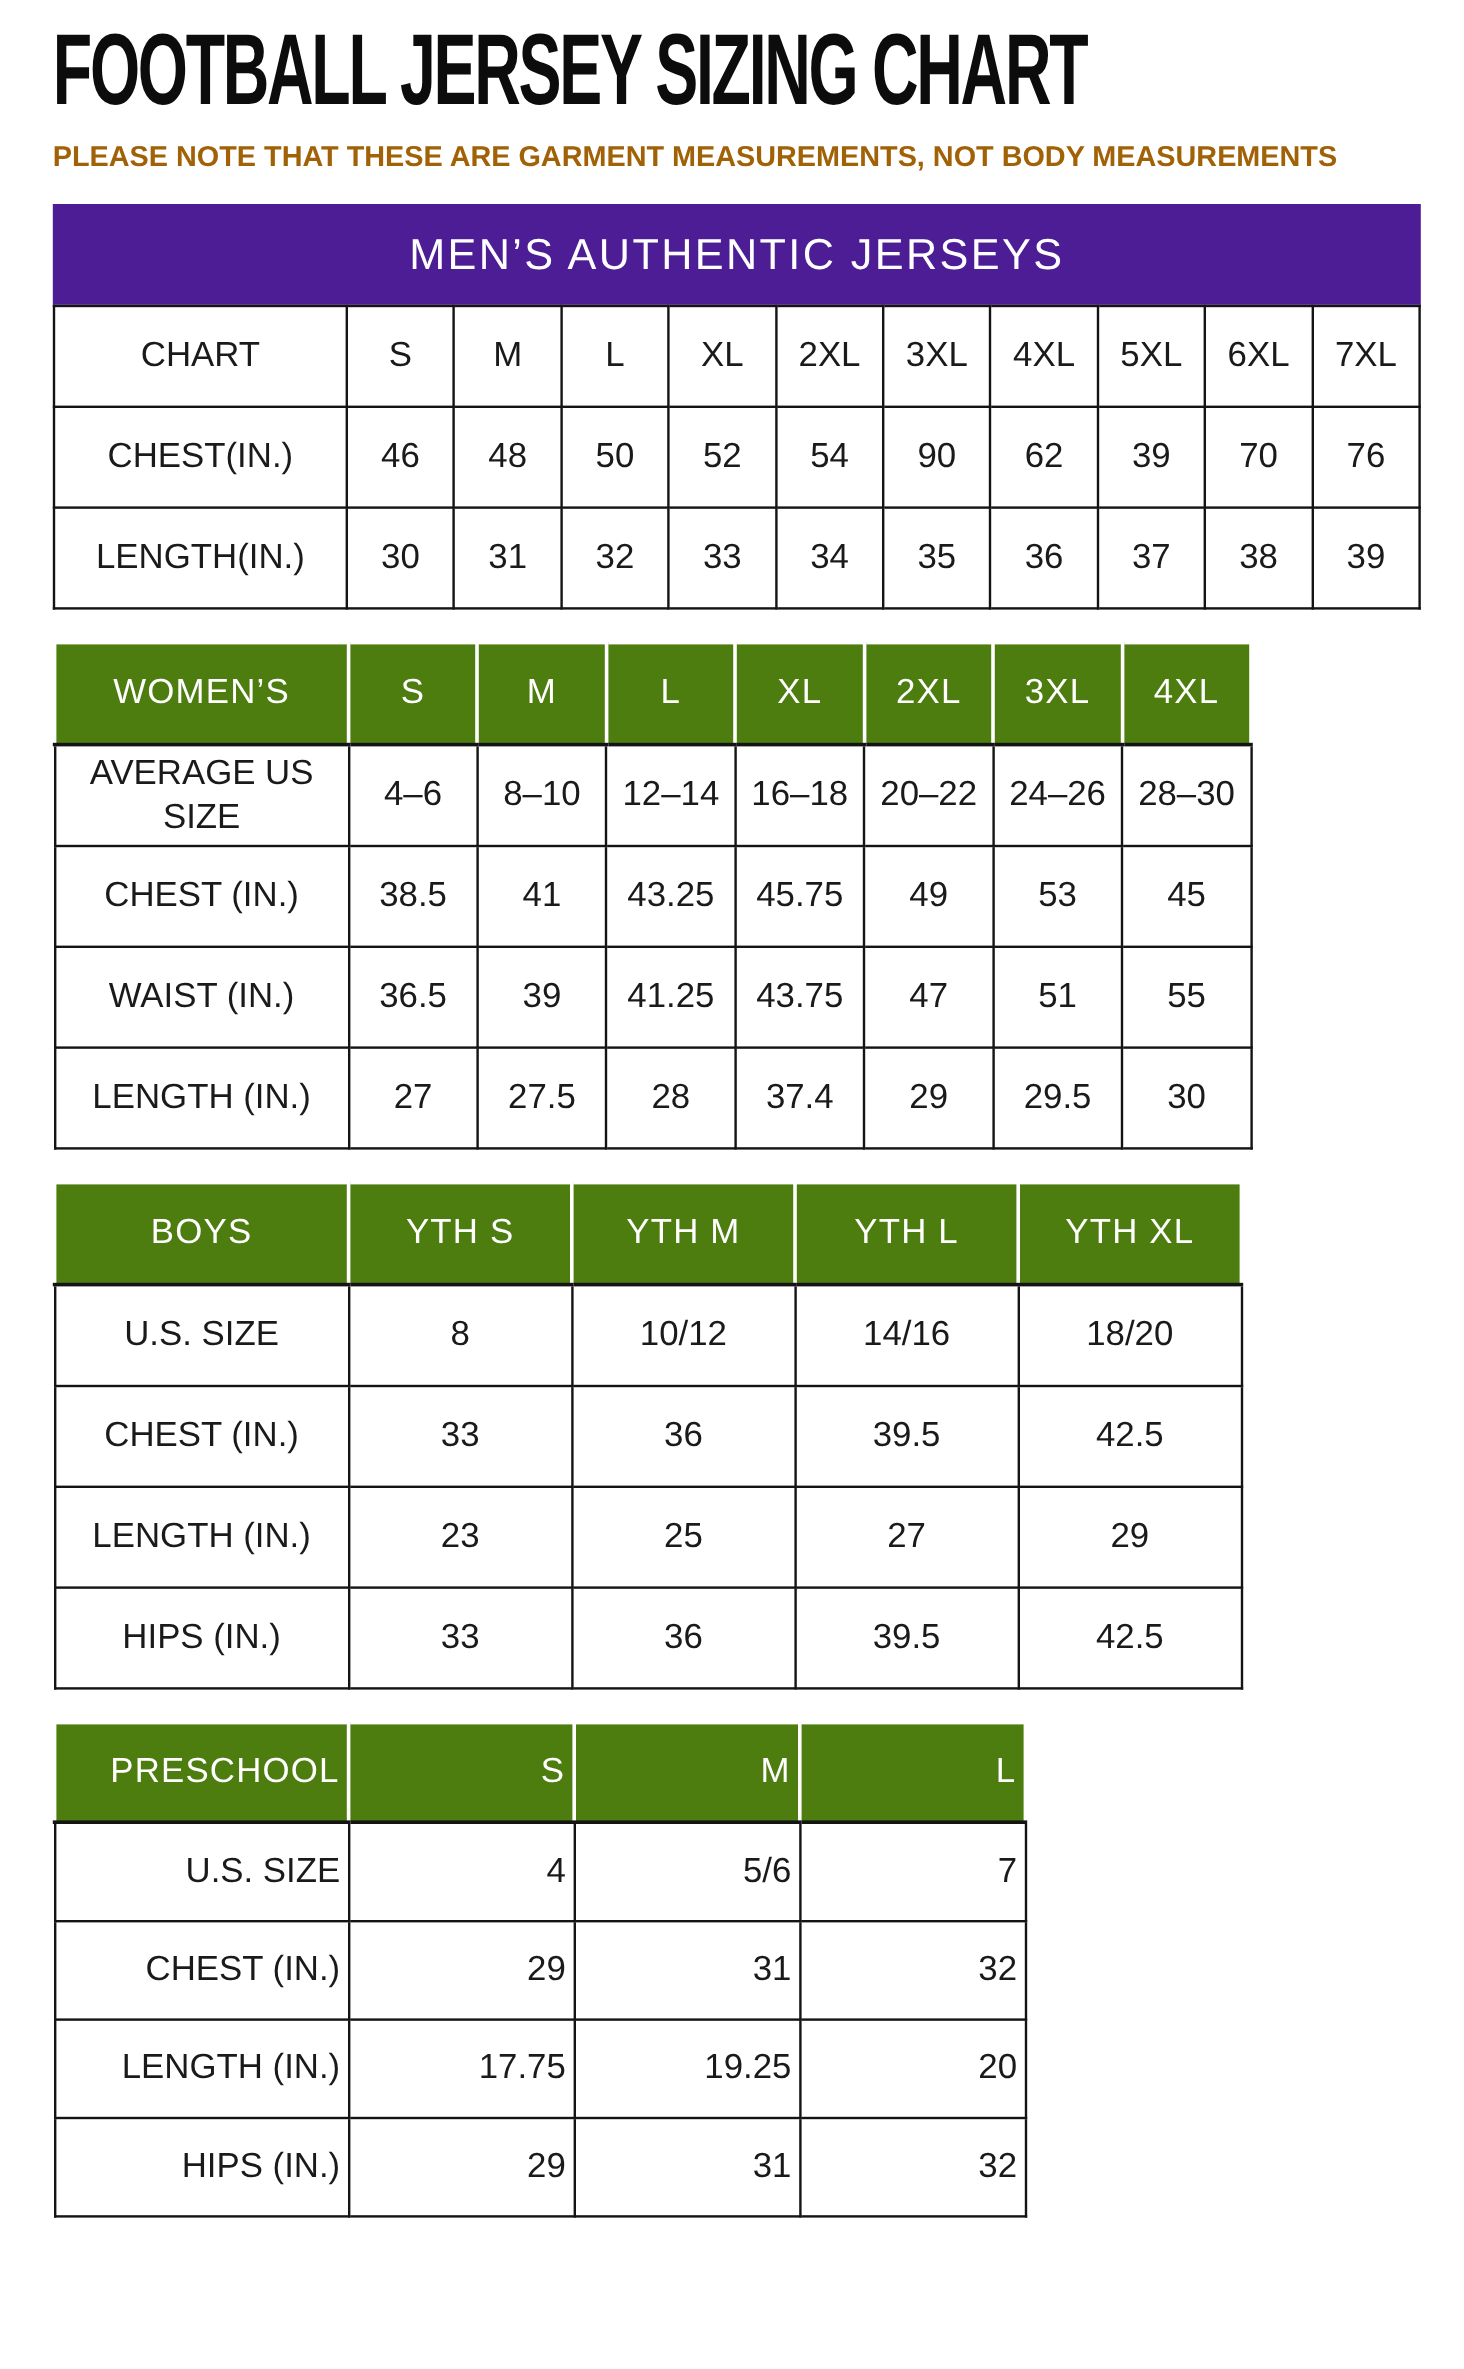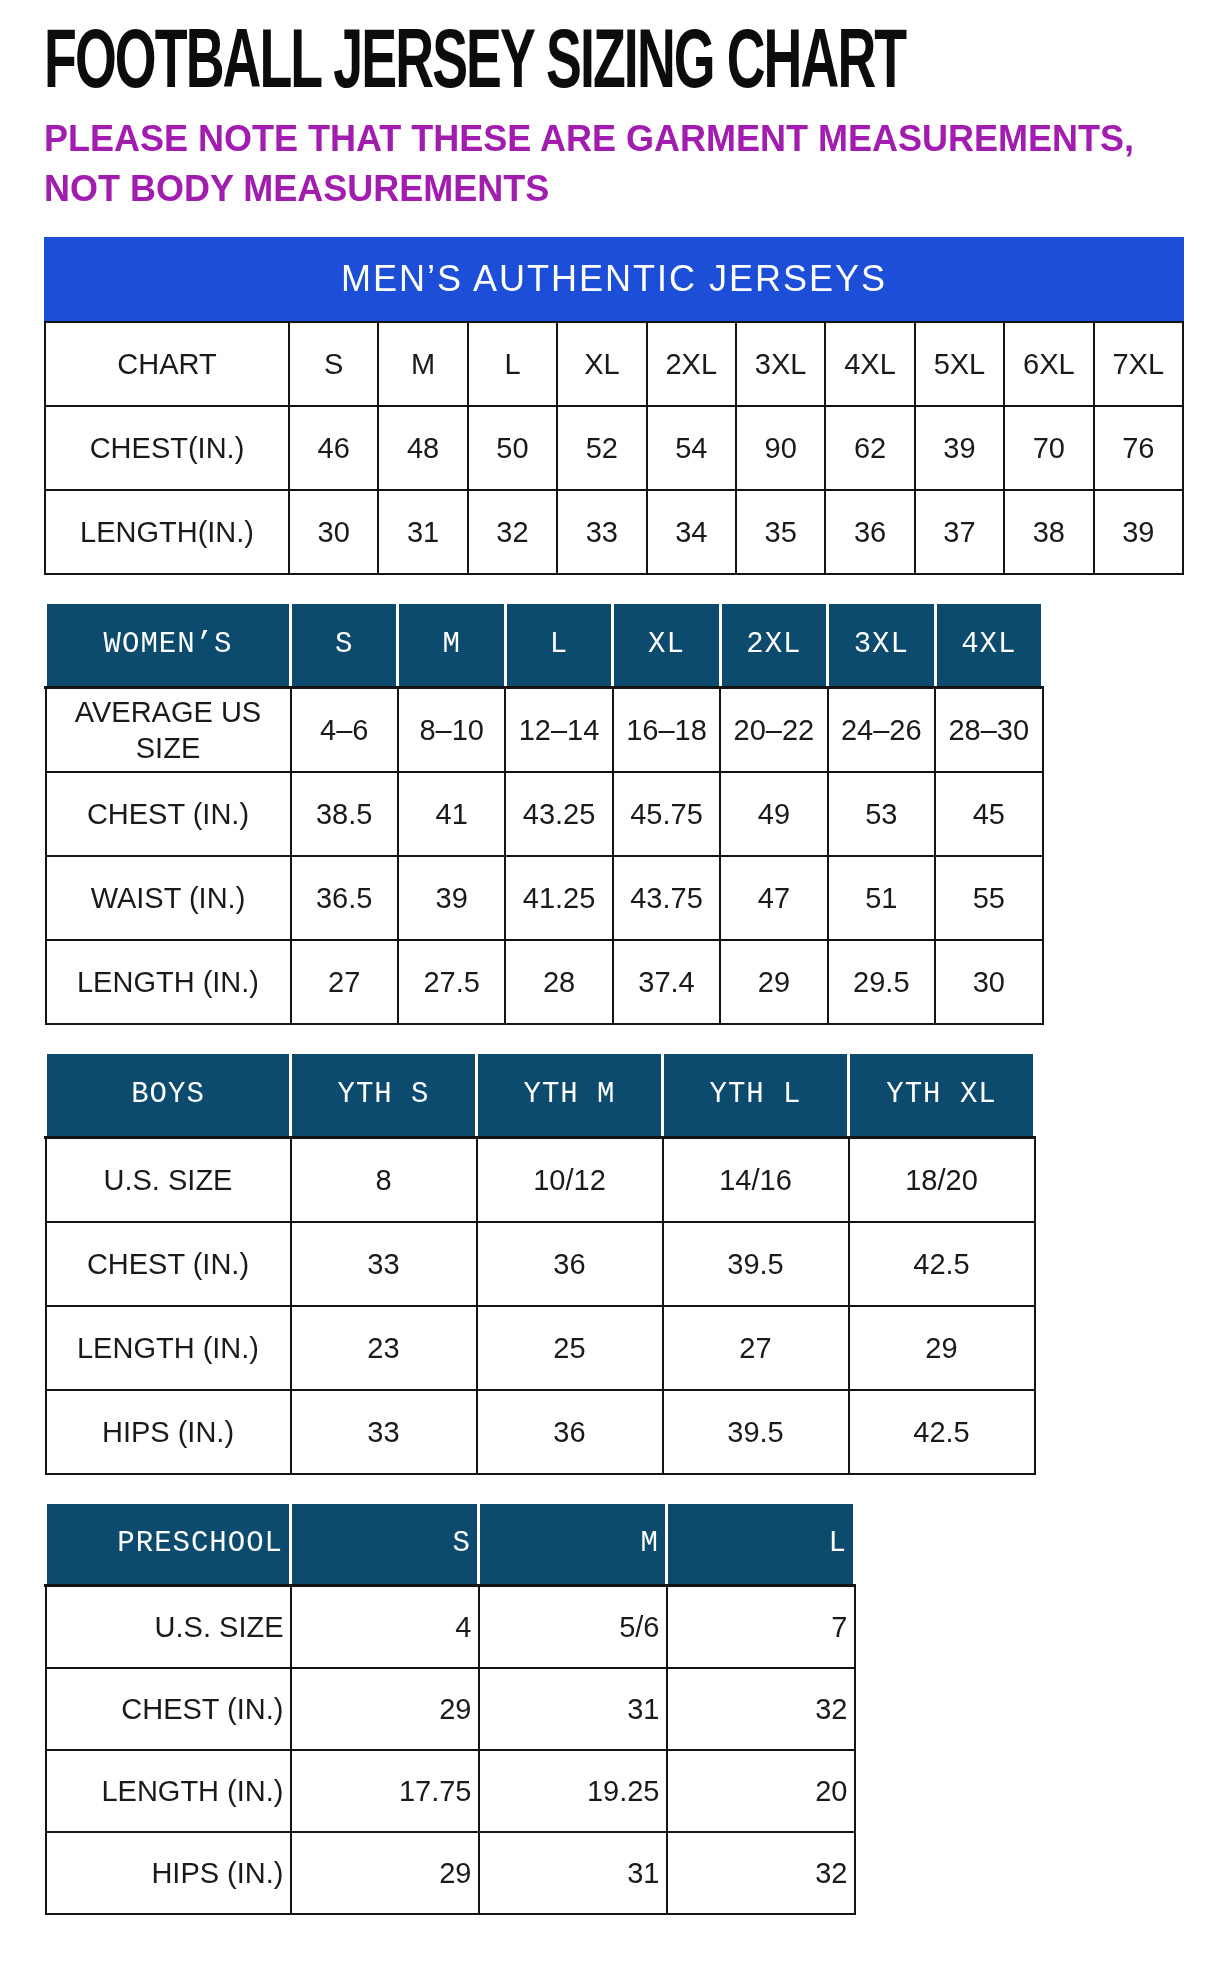--- a/index.html
+++ b/index.html
@@ -13,51 +13,50 @@
   
   .title{
     margin:0;height:88px;line-height:88px;
     font-size:84px;font-weight:bold;letter-spacing:-3px;
     color:#0c0c0c;white-space:nowrap;
     transform:scaleX(0.64);transform-origin:0 50%;
   }
   
   .note{
     margin:12px 0 0 0;max-width:1150px;
-    font-size:36px;font-weight:bold;line-height:1.4;
-    color:#a21caf;
+    font-size:24px;font-weight:bold;line-height:1.4;
+    color:#a16207;
   }
 
   
   .table-block{margin-top:26px;}
   .table-block.mens{margin-top:22px;}
   .banner{
     width:1140px;height:84px;line-height:84px;
-    background:#1d4ed8;color:#ffffff;
+    background:#4c1d95;color:#ffffff;
     font-size:36px;letter-spacing:2px;text-align:center;
   }
   table.tbl{border-collapse:collapse;table-layout:fixed;}
   .tbl-mens{width:1140px;}
   .tbl-womens{width:1000px;}
   .tbl-boys{width:992px;}
   .tbl-preschool{width:812px;}
   .tbl th:first-child{width:230px;}
   .tbl th,.tbl td{
     height:82px;padding:0 6px;
     text-align:center;vertical-align:middle;
     font-size:29px;font-weight:normal;line-height:1.25;
     border:2px solid #141414;background:#ffffff;color:#1a1a1a;
   }
   .tbl-preschool th,.tbl-preschool td{height:80px;text-align:right;}
   
   .tbl-gray thead th{
-    background:#0c4a6e;color:#ffffff;
+    background:#4d7c0f;color:#ffffff;
     border:3px solid #ffffff;border-bottom:3px solid #141414;
     letter-spacing:1px;
-    font-family:Liberation Mono, monospace;
   }
 </style>
 </head>
 <body>
 
 <div class="page">
 
   <h1 class="title">FOOTBALL JERSEY SIZING CHART</h1>
 
   <p class="note">PLEASE NOTE THAT THESE ARE GARMENT MEASUREMENTS, NOT BODY MEASUREMENTS</p>

